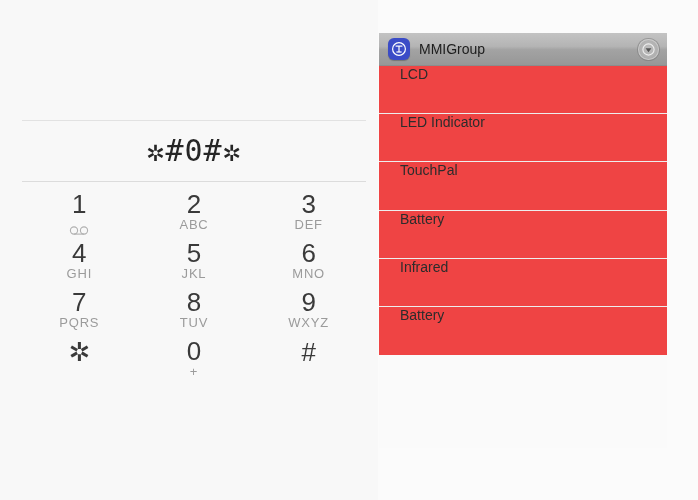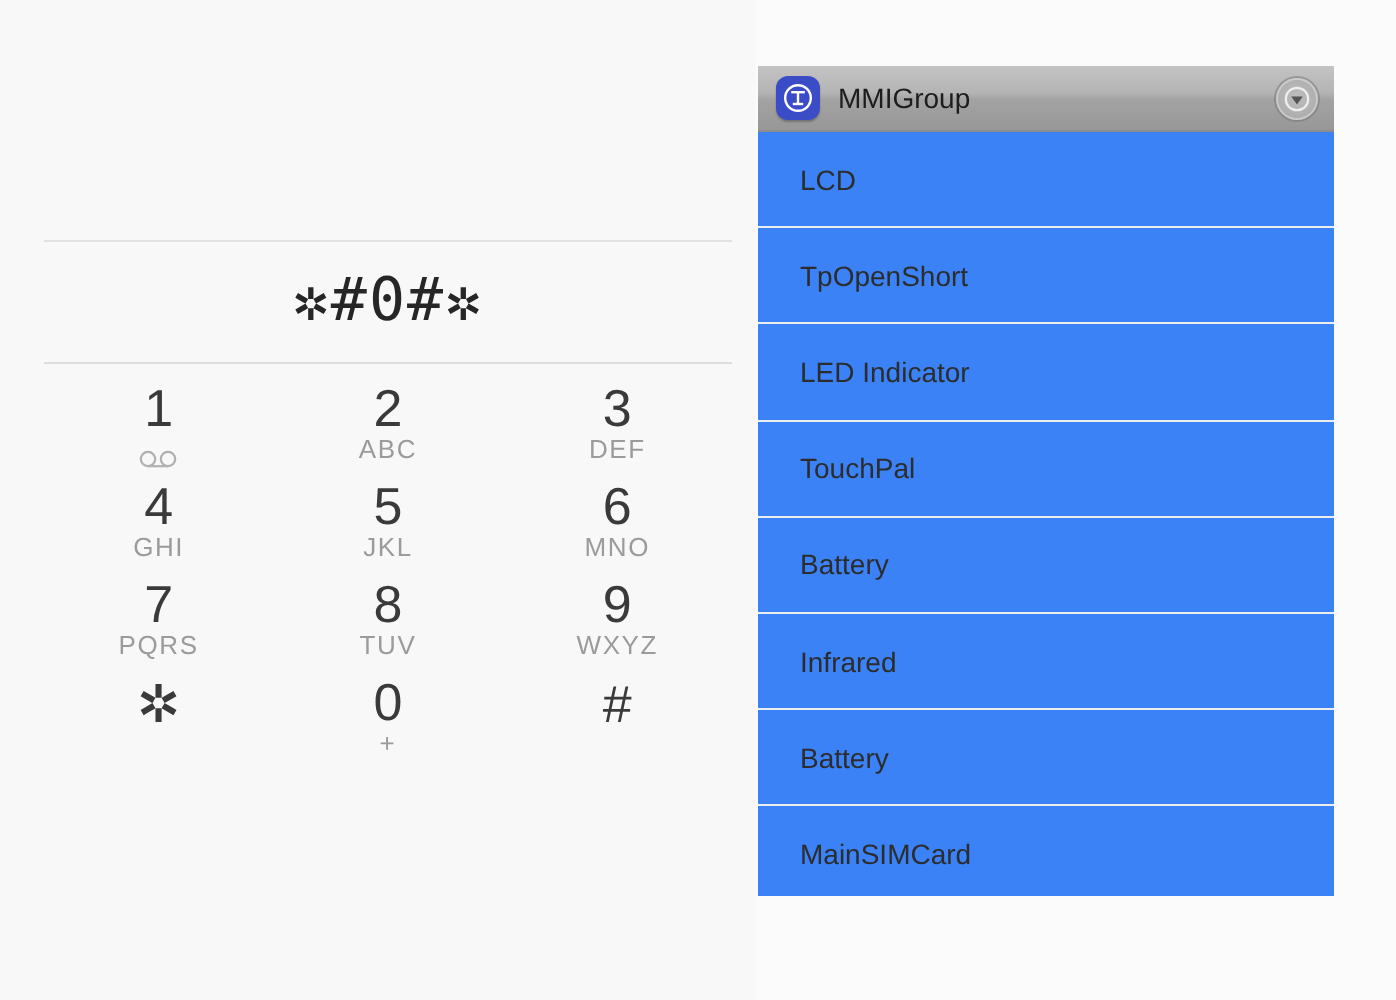--- a/index.html
+++ b/index.html
@@ -145,24 +145,24 @@
 
   #mmi-list {
     height: 382px;
     overflow: hidden;
     background: #fafafa;
   }
   .mmi-row {
     height: 48.2px;
     box-sizing: border-box;
     display: flex;
-    align-items: center;
+    align-items: flex-start;
     padding-left: 21px;
     border-bottom: 1px solid #ededed;
-    background: #3b82f6;
+    background: #ef4444;
     cursor: default;
   }
   .mmi-row:last-child { border-bottom: none; }
   .mmi-row-label {
     font-family: "Liberation Sans", sans-serif;
     font-size: 14px;
     color: #2c2c2c;
     line-height: 16px;
   }
 </style>
@@ -264,35 +264,29 @@
         <path d="M3.6 5.2 L9.4 5.2 L6.5 9.2 Z" fill="#555555"></path>
       </svg>
     </span>
   </div>
 
   <div id="mmi-list">
     <div class="mmi-row">
       <span class="mmi-row-label">LCD</span>
     </div>
     <div class="mmi-row">
-      <span class="mmi-row-label">TpOpenShort</span>
-    </div>
-    <div class="mmi-row">
       <span class="mmi-row-label">LED Indicator</span>
     </div>
     <div class="mmi-row">
       <span class="mmi-row-label">TouchPal</span>
     </div>
     <div class="mmi-row">
       <span class="mmi-row-label">Battery</span>
     </div>
     <div class="mmi-row">
       <span class="mmi-row-label">Infrared</span>
     </div>
     <div class="mmi-row">
       <span class="mmi-row-label">Battery</span>
     </div>
-    <div class="mmi-row">
-      <span class="mmi-row-label">MainSIMCard</span>
-    </div>
   </div>
 
 </div>
 
 </body></html>

